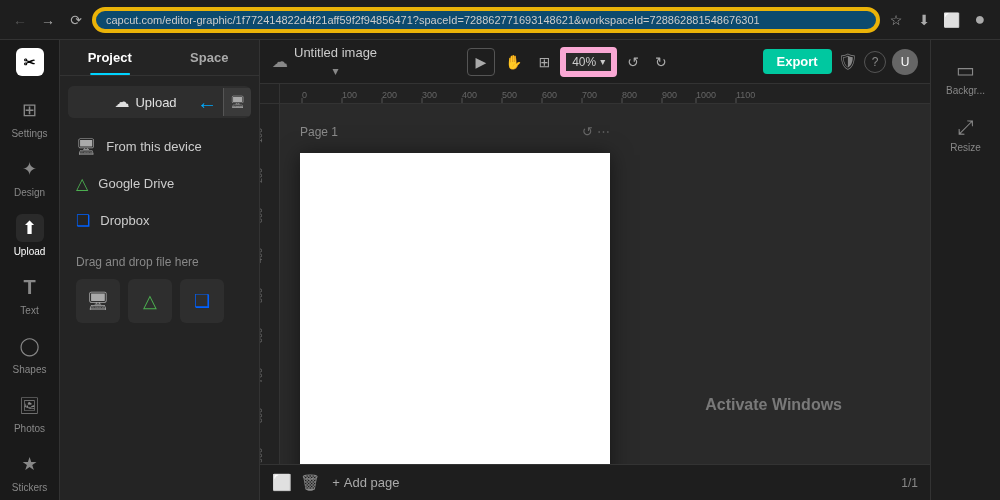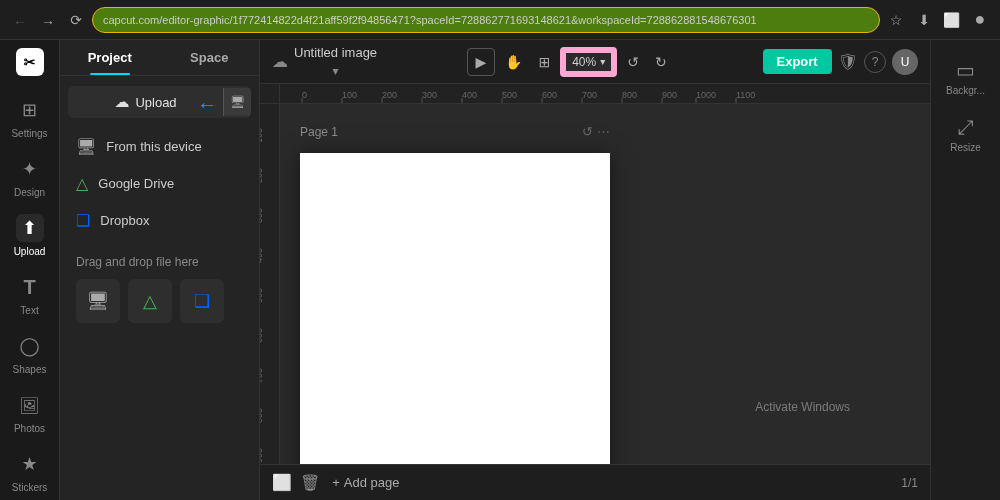--- a/index.html
+++ b/index.html
@@ -30,22 +30,22 @@
       background: none; border: none;
       color: #aaa; cursor: pointer;
       display: flex; align-items: center; justify-content: center;
       border-radius: 4px;
       font-size: 14px;
     }
     .nav-btn.disabled { color: #555; cursor: default; }
     .address-bar {
       flex: 1;
       height: 26px;
-      background: #4d7c0f;
-      border: 1px solid #eab308;
+      background: #0c4a6e;
+      border: 4px solid #eab308;
       border-radius: 13px;
       display: flex;
       align-items: center;
       padding: 0 10px;
       font-size: 11px;
       color: #ccc;
       overflow: hidden;
     }
     .address-text {
       white-space: nowrap;
@@ -411,24 +411,25 @@
       display: flex; align-items: center; gap: 4px;
       font-size: 13px; color: #aaa; cursor: pointer; margin-left: 4px;
     }
     .bottom-right {
       margin-left: auto;
       font-size: 12px; color: #888;
     }
     .activate-watermark {
       position: absolute;
       bottom: 50px;
-      right: 80px;
-      font-size: 12px;
+      right: 88px;
+      font-size: 16px;
       color: rgba(200,200,200,0.5);
       pointer-events: none;
+      font-weight: bold;
     }
 
     
     .h-ruler-svg { width: 100%; height: 20px; }
     .v-ruler-svg { width: 20px; height: 100%; }
   </style>
 </head>
 <body>
 
 <div class="top-bar">

